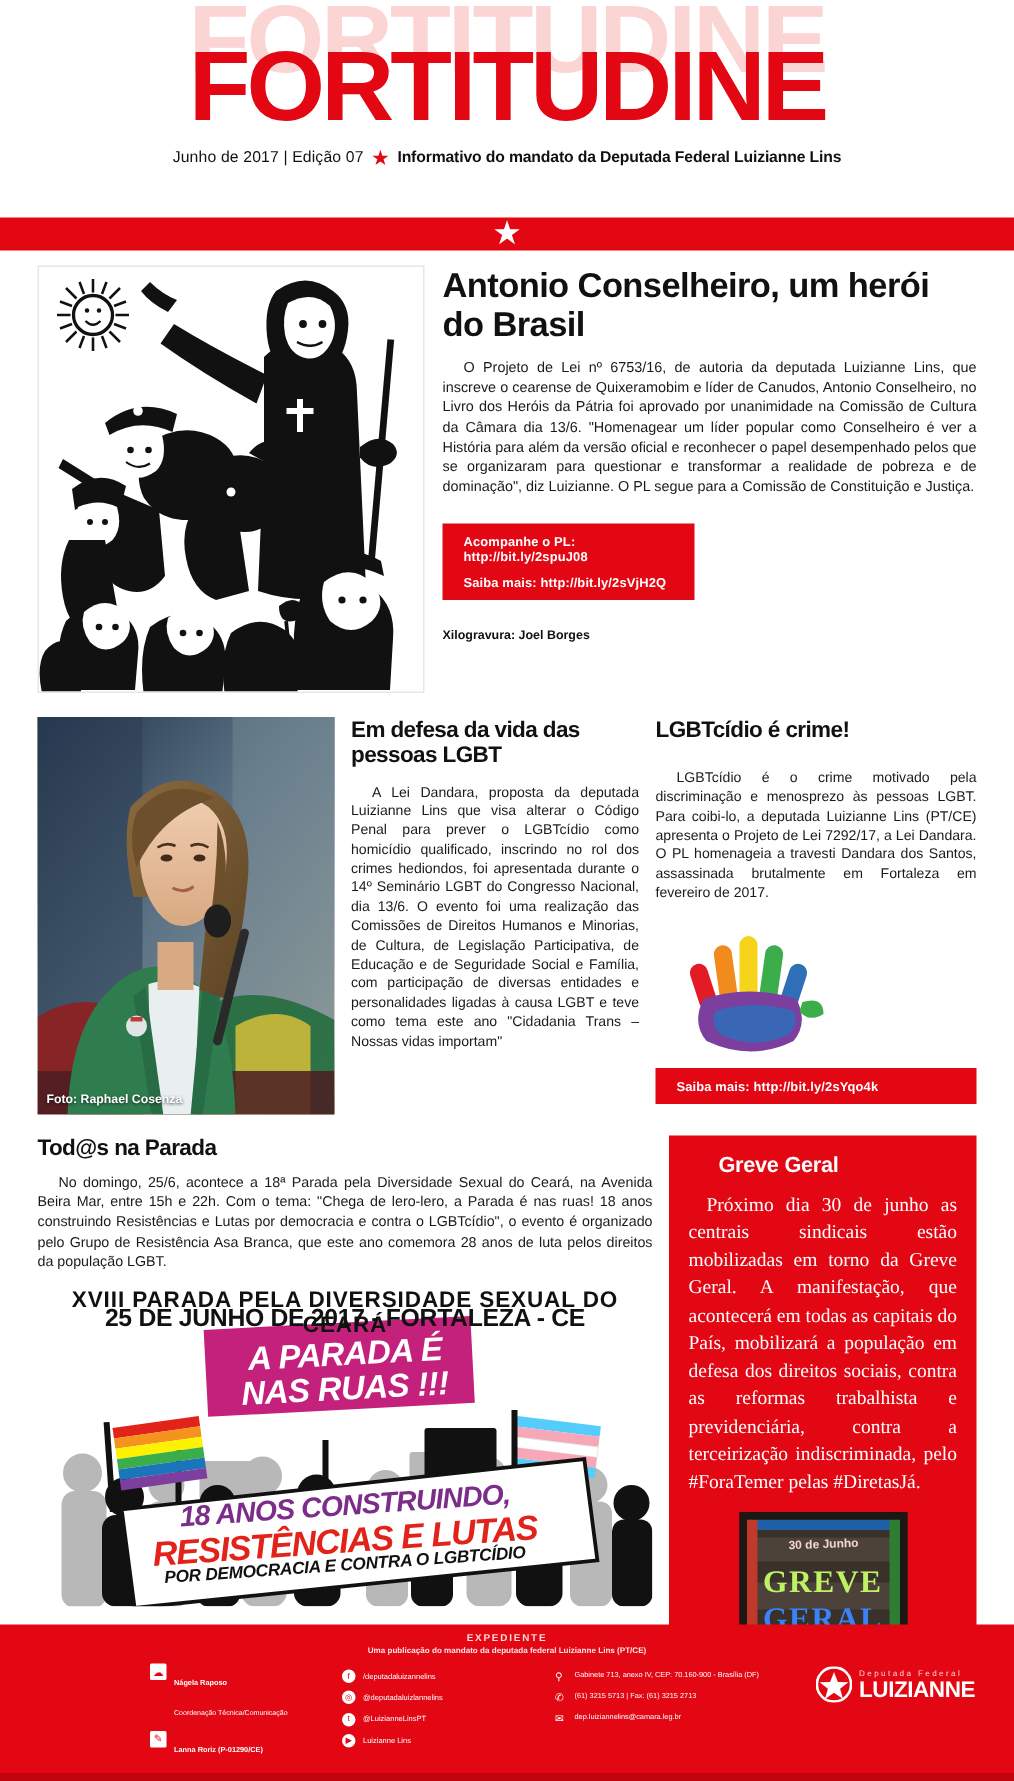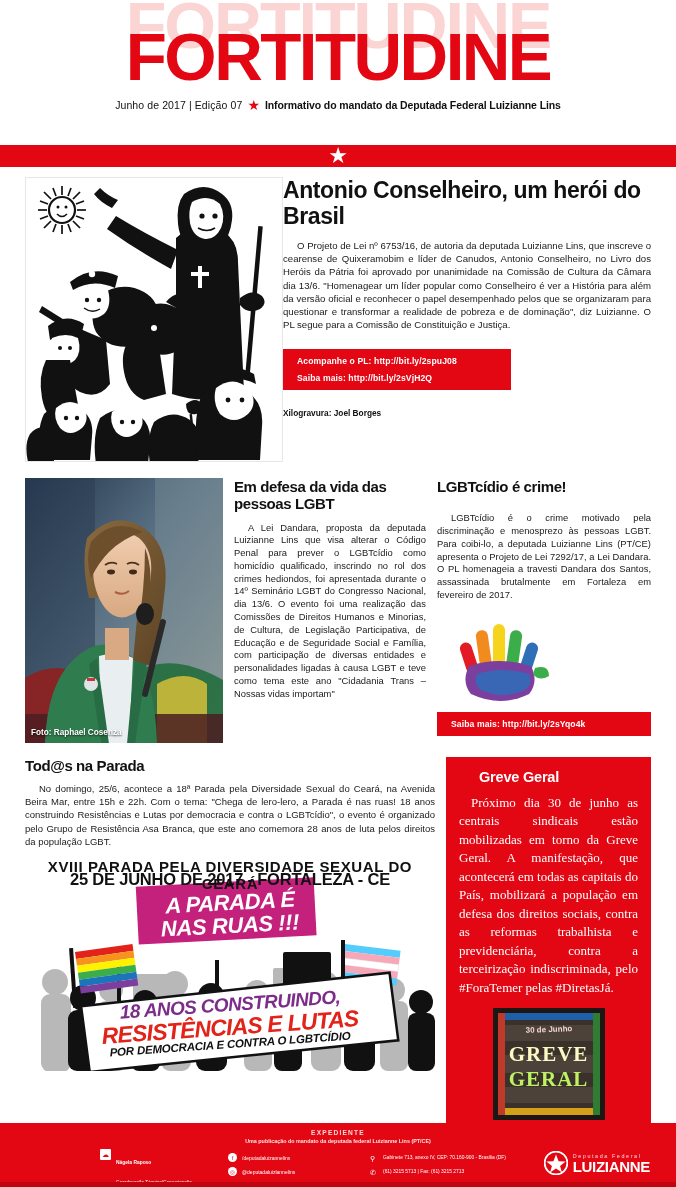--- a/index.html
+++ b/index.html
@@ -108,21 +108,21 @@
   }
 
   
   .parada-poster {
     margin-top: 8px; width: 410px; height: 215px; position: relative;
     background: #fff; overflow: hidden;
   }
 
   
   .footer {
-    position: absolute; left: 0; bottom: 0; width: 676px; height: 64px;
+    position: absolute; left: 0; bottom: 0; width: 676px; height: 104px;
     background: #e30613; color: #fff; margin-top: 40px;
   }
   .footer .exp-title {
     position: absolute; top: 6px; left: 0; width: 676px; text-align: center;
     font-size: 6.6px; font-weight: 700; letter-spacing: 1.2px; color: #ffd9d9;
   }
   .footer .exp-sub {
     position: absolute; top: 15px; left: 0; width: 676px; text-align: center;
     font-size: 5.4px; font-weight: 700; color: #ffe3e3;
   }
@@ -179,21 +179,21 @@
       <span class="tagline">Informativo do mandato da Deputada Federal Luizianne Lins</span>
     </div>
   </div>
 
   <div class="red-bar">
     <span class="star-white">★</span>
   </div>
 
   <div class="content">
 
-    <div class="row" style="">
+    <div class="row" style="gap:12px;">
 
       <div class="woodcut">
         <svg width="256" height="283" viewBox="0 0 256 283" xmlns="http://www.w3.org/2000/svg">
           <rect width="256" height="283" fill="#ffffff"></rect>
           <g fill="#111">
 
             <g transform="translate(36,32)">
               <circle cx="0" cy="0" r="13" fill="none" stroke="#111" stroke-width="2.2"></circle>
               <circle cx="-4" cy="-3" r="1.5"></circle>
                 <circle cx="4" cy="-3" r="1.5"></circle>
@@ -286,21 +286,21 @@
               <rect x="166" y="236" width="2.5" height="46" transform="rotate(-6 167 260)"></rect>
             </g>
           </g>
         </svg>
       </div>
 
       <div style="flex:1;">
         <h2 class="headline lead">Antonio Conselheiro, um herói do Brasil</h2>
         <p class="body-text" style="margin-top:10px;">O Projeto de Lei nº 6753/16, de autoria da deputada Luizianne Lins, que inscreve o cearense de Quixeramobim e líder de Canudos, Antonio Conselheiro, no Livro dos Heróis da Pátria foi aprovado por unanimidade na Comissão de Cultura da Câmara dia 13/6. "Homenagear um líder popular como Conselheiro é ver a História para além da versão oficial e reconhecer o papel desempenhado pelos que se organizaram para questionar e transformar a realidade de pobreza e de dominação", diz Luizianne. O PL segue para a Comissão de Constituição e Justiça.</p>
 
-        <div class="linkbox" style="margin-top:17px; width:228px;">
+        <div class="linkbox" style="margin-top:17px; width:168px;">
           <div>Acompanhe o PL: http://bit.ly/2spuJ08</div>
           <div>Saiba mais: http://bit.ly/2sVjH2Q</div>
         </div>
 
         <div class="caption" style="margin-top:18px;">Xilogravura: Joel Borges</div>
       </div>
     </div>
 
     <div class="row" style="gap:11px; margin-top:16px;">
 
@@ -495,22 +495,22 @@
               </g>
 
               <g>
                 <rect x="0" y="0" width="102" height="7" fill="#1e5fa8"></rect>
                 <rect x="0" y="95" width="102" height="7" fill="#d4a017"></rect>
                 <rect x="0" y="0" width="7" height="102" fill="#c0392b"></rect>
                 <rect x="95" y="0" width="7" height="102" fill="#2e7d32"></rect>
               </g>
             </svg>
             <div style="position:absolute; top:12px; left:0; width:102px; text-align:center; font-size:8px; font-weight:700; color:#f1d7d0; transform:rotate(-2deg);">30 de Junho</div>
-            <div style="position:absolute; top:31px; left:0; width:102px; text-align:center; font-family:'Liberation Serif',serif; font-size:21px; font-weight:700; color:#fef9c3; letter-spacing:1px; line-height:1;">GREVE</div>
-            <div style="position:absolute; top:56px; left:0; width:102px; text-align:center; font-family:'Liberation Serif',serif; font-size:21px; font-weight:700; color:#bef264; letter-spacing:1px; line-height:1;">GERAL</div>
+            <div style="position:absolute; top:31px; left:0; width:102px; text-align:center; font-family:'Liberation Serif',serif; font-size:21px; font-weight:700; color:#bef264; letter-spacing:1px; line-height:1;">GREVE</div>
+            <div style="position:absolute; top:56px; left:0; width:102px; text-align:center; font-family:'Liberation Serif',serif; font-size:21px; font-weight:700; color:#3b82f6; letter-spacing:1px; line-height:1;">GERAL</div>
           </div>
         </div>
       </div>
     </div>
   </div>
 
   <div class="footer">
     <div class="exp-title">EXPEDIENTE</div>
     <div class="exp-sub">Uma publicação do mandato da deputada federal Luizianne Lins (PT/CE)</div>
 

